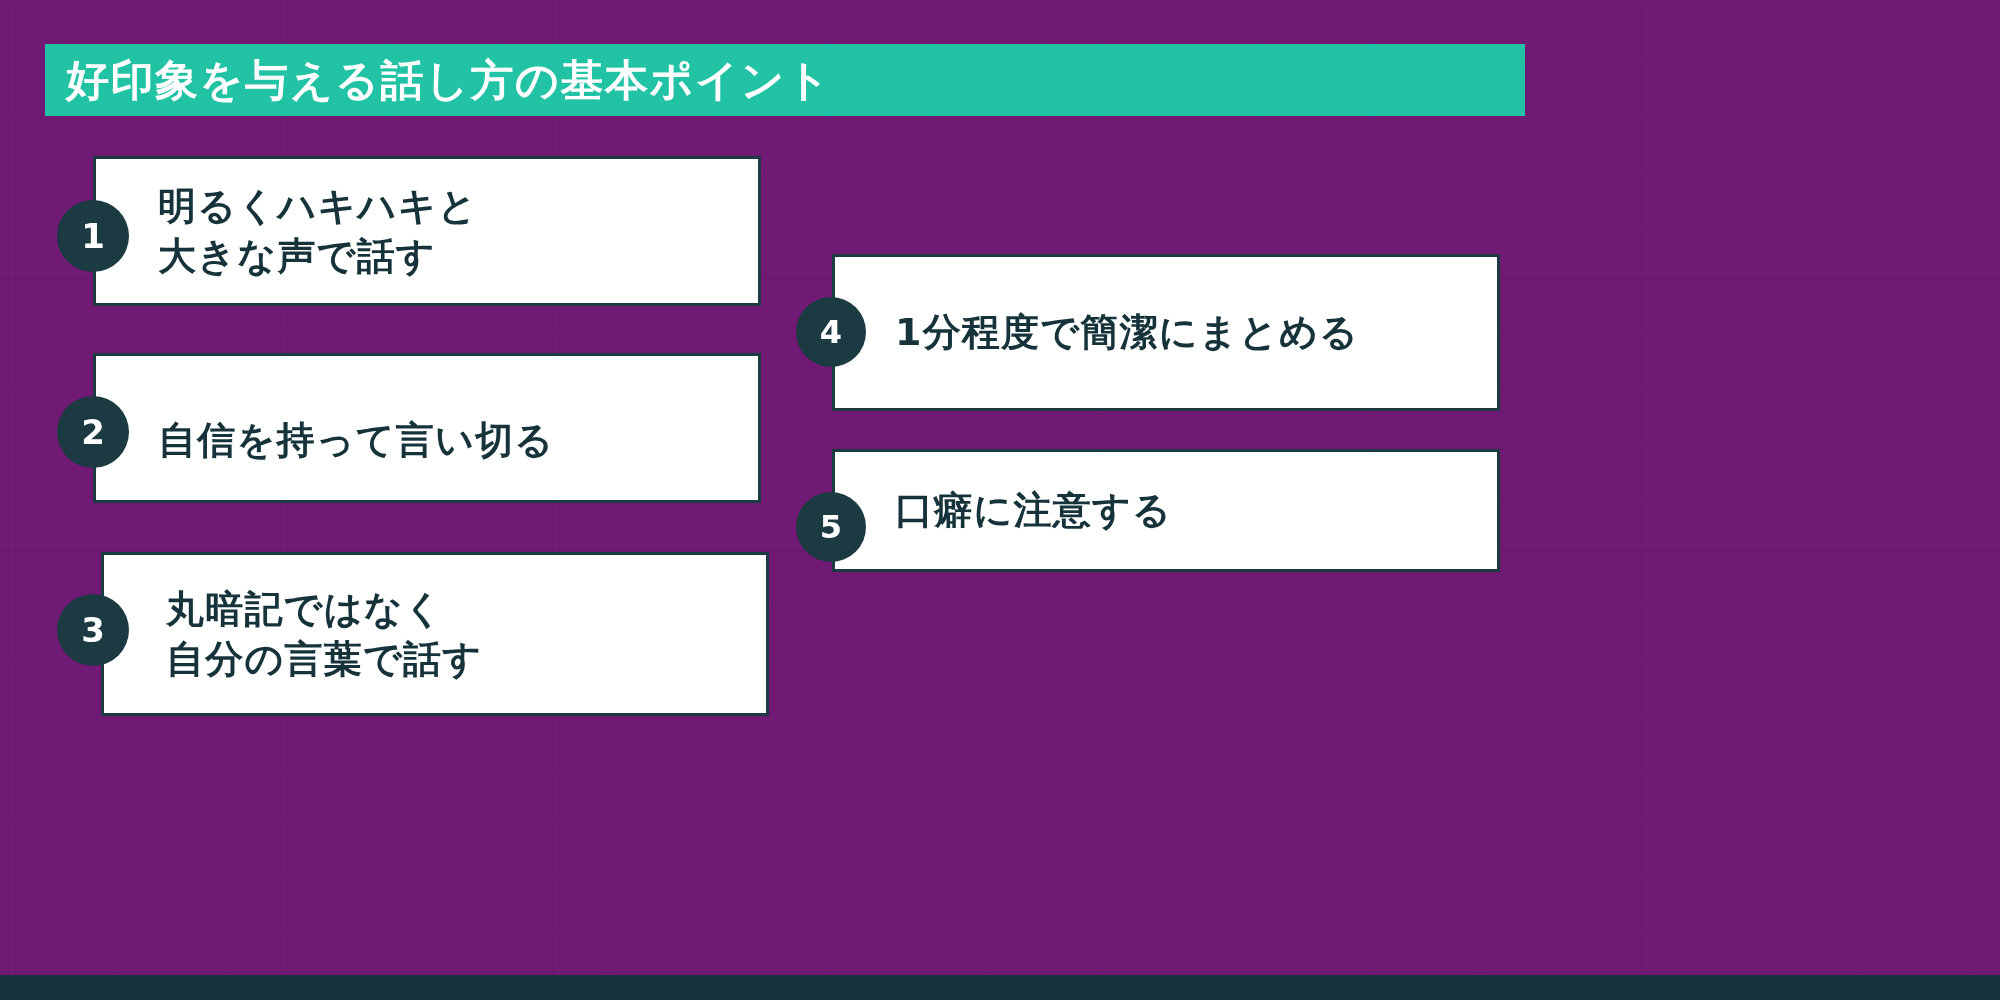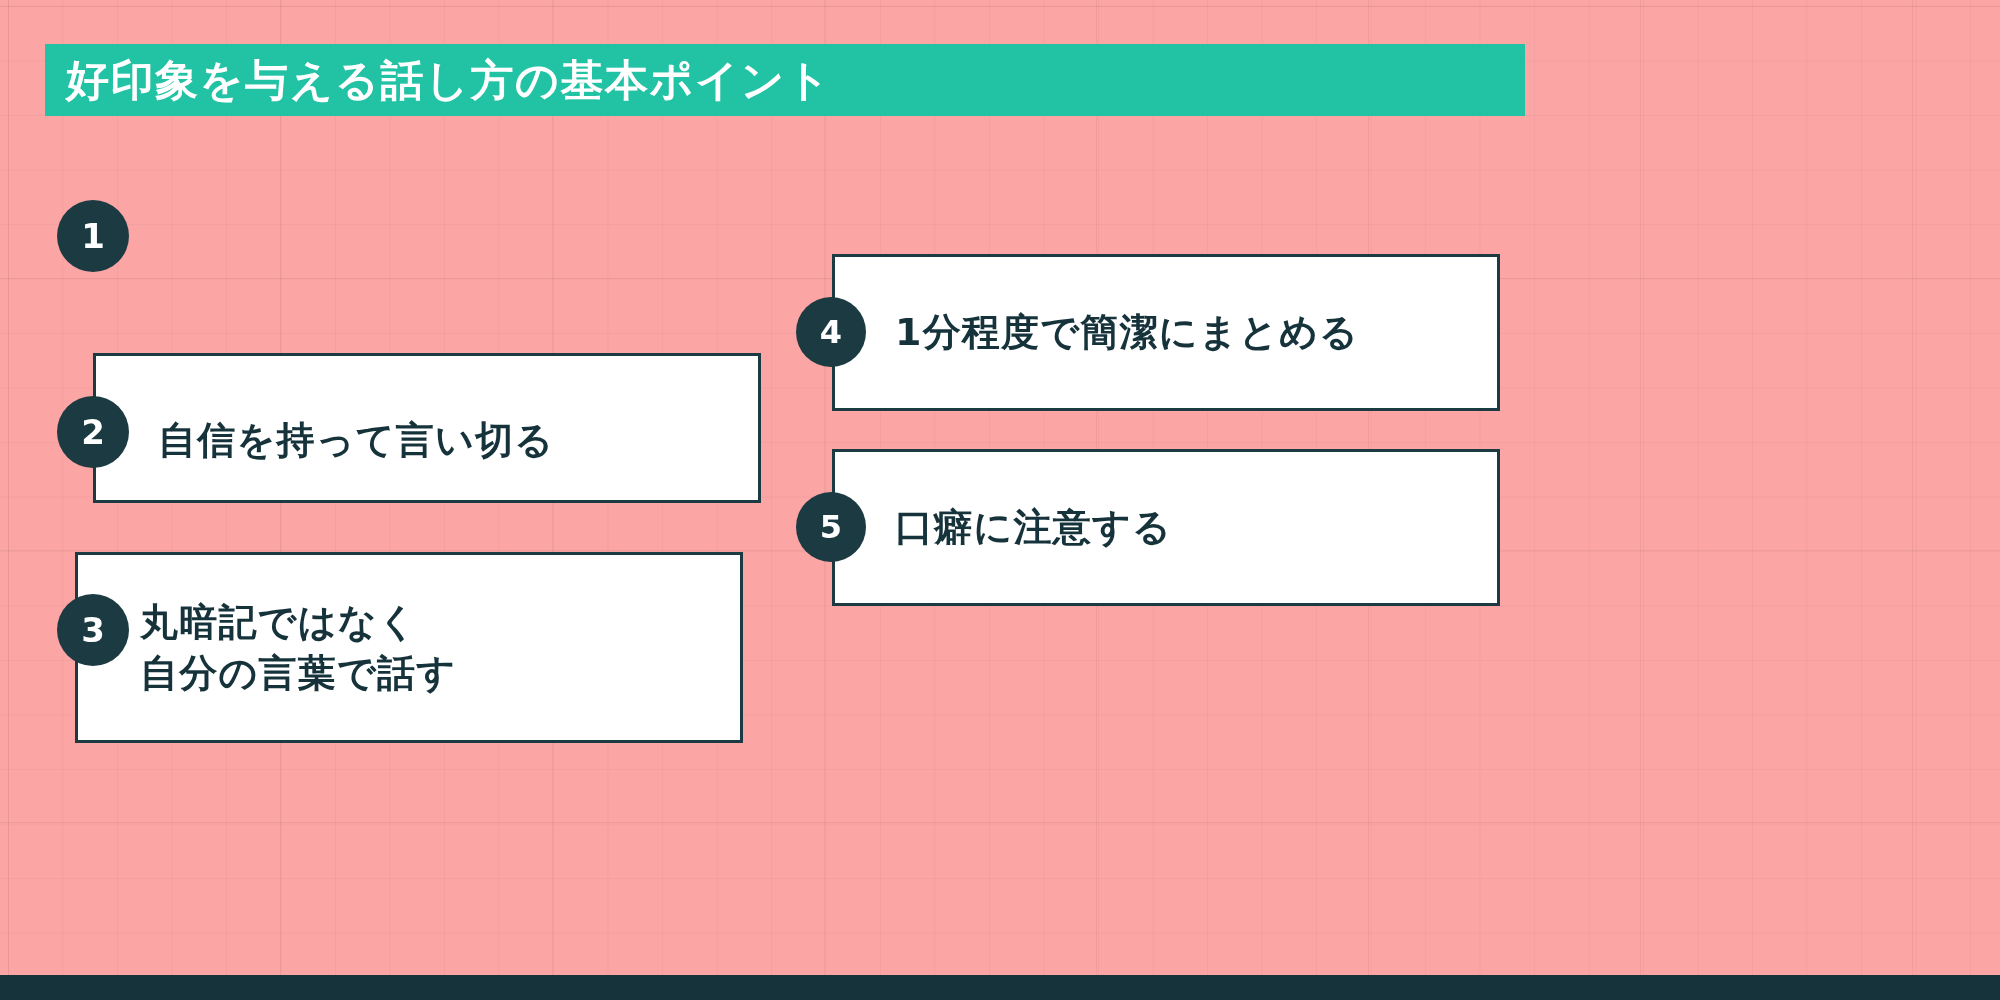--- a/index.html
+++ b/index.html
@@ -11,21 +11,21 @@
     height: 1000px;
     background: #ffffff;
     font-family: "DejaVu Sans", "Liberation Sans", sans-serif;
     overflow: hidden;
   }
 
   #slide {
     position: relative;
     width: 2000px;
     height: 1000px;
-    background-color: #fca5a5;
+    background-color: #701a75;
     overflow: hidden;
   }
 
   
   #grid {
     position: absolute;
     inset: 0;
     background-image:
       linear-gradient(to right, rgba(0,0,0,0.055) 1px, transparent 1px),
       linear-gradient(to bottom, rgba(0,0,0,0.055) 1px, transparent 1px),
@@ -93,30 +93,30 @@
 
   
   #box-1 { left: 93px;  top: 156px; width: 668px; height: 150px; }
   #badge-1 { left: 57px; top: 200px; width: 72px; height: 72px; font-size: 34px; }
   #text-1 { margin-left: 62px; }
 
   #box-2 { left: 93px;  top: 353px; width: 668px; height: 150px; }
   #badge-2 { left: 57px; top: 396px; width: 72px; height: 72px; font-size: 34px; }
   #text-2 { margin-left: 62px; margin-top: 25px; }
 
-  #box-3 { left: 75px;  top: 552px; width: 668px; height: 191px; }
+  #box-3 { left: 101px;  top: 552px; width: 668px; height: 164px; }
   #badge-3 { left: 57px; top: 594px; width: 72px; height: 72px; font-size: 34px; }
   #text-3 { margin-left: 62px; }
 
   
   #box-4 { left: 832px; top: 254px; width: 668px; height: 157px; align-items: center; }
   #badge-4 { left: 796px; top: 297px; width: 70px; height: 70px; font-size: 32px; }
   #text-4 { margin-left: 60px; }
 
-  #box-5 { left: 832px; top: 449px; width: 668px; height: 157px; }
+  #box-5 { left: 832px; top: 449px; width: 668px; height: 123px; }
   #badge-5 { left: 796px; top: 492px; width: 70px; height: 70px; font-size: 32px; }
   #text-5 { margin-left: 60px; }
 
   
   #bottom-bar {
     position: absolute;
     left: 0;
     bottom: 0;
     width: 2000px;
     height: 25px;
@@ -127,20 +127,24 @@
 <body>
 
 <div id="slide">
 
   <div id="grid"></div>
 
   <div id="title-banner">
     <div id="title-text">好印象を与える話し方の基本ポイント</div>
   </div>
 
+  <div class="point-box" id="box-1">
+    <div class="point-text" id="text-1">明るくハキハキと
+大きな声で話す</div>
+  </div>
   <div class="badge" id="badge-1">1</div>
 
   <div class="point-box" id="box-2">
     <div class="point-text" id="text-2">自信を持って言い切る</div>
   </div>
   <div class="badge" id="badge-2">2</div>
 
   <div class="point-box" id="box-3">
     <div class="point-text" id="text-3">丸暗記ではなく
 自分の言葉で話す</div>

